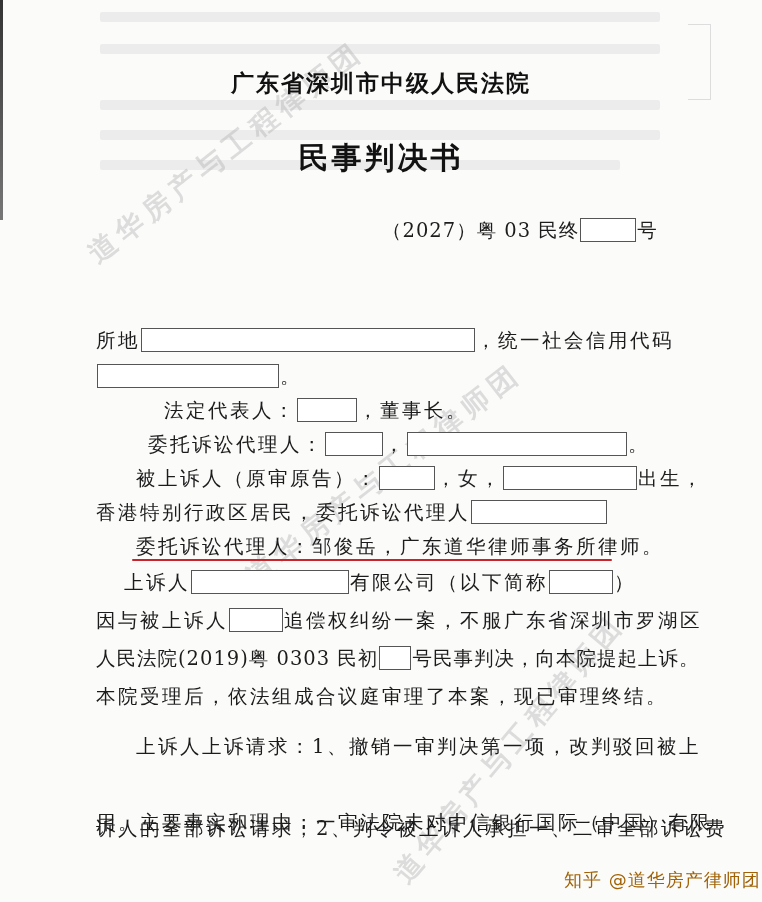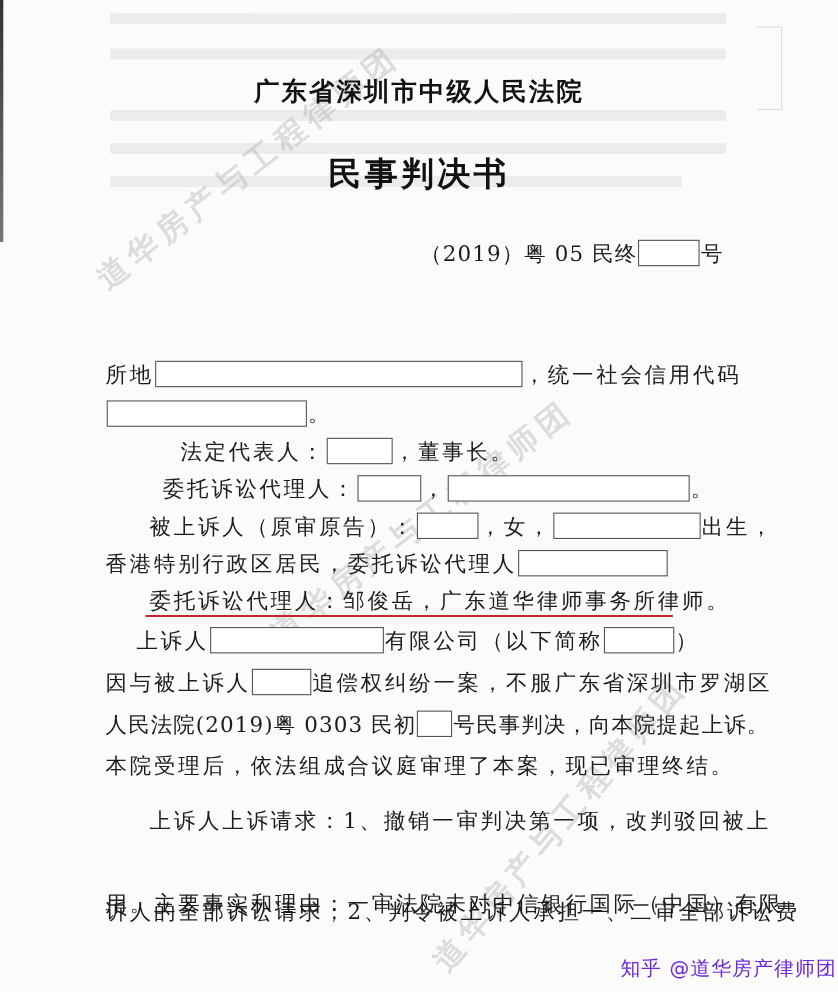--- a/index.html
+++ b/index.html
@@ -41,21 +41,21 @@
     display: inline-block; vertical-align: middle; height: 22px;
     border: 1.3px solid #555; background: #fff; margin: 0 1px;
     position: relative; top: -2px;
   }
   .hl-underline {
     position: absolute; left: 132px; top: 559px; width: 480px; height: 2px;
     background: #c8242b; border-radius: 1px;
   }
   .footer-tag {
     position: absolute; left: 564px; top: 868px;
-    font-family: "DejaVu Sans", sans-serif; font-size: 18px; color: #6d28d9;
+    font-family: "DejaVu Sans", sans-serif; font-size: 18px; color: #a16207;
     letter-spacing: 1px;
   }
 </style>
 </head>
 <body>
 
 <div class="page">
   <div class="edge-left"></div>
   <div class="bleed-box"></div>
 
@@ -66,21 +66,21 @@
   <div class="bleed-line" style="top:160px;width:520px;"></div>
 
   <div class="watermark" style="left:92px;top:238px;transform:rotate(-38deg);">道华房产与工程律师团</div>
   <div class="watermark" style="left:250px;top:560px;transform:rotate(-38deg);">道华房产与工程律师团</div>
   <div class="watermark" style="left:400px;top:860px;transform:rotate(-50deg);">道华房产与工程律师团</div>
 
   <div class="title t1">广东省深圳市中级人民法院</div>
   <div class="title t2">民事判决书</div>
 
   <div class="line" style="left:382px;top:218px;letter-spacing:1px;">
-    <span>（2019）粤 05 民终</span><span class="box" style="width:54px;"></span><span>号</span>
+    <span>（2027）粤 03 民终</span><span class="box" style="width:54px;"></span><span>号</span>
   </div>
 
   <div class="line" style="left:96px;top:328px;">
     <span>所地</span><span class="box" style="width:332px;"></span><span>，统一社会信用代码</span>
   </div>
   <div class="line" style="left:96px;top:364px;">
     <span class="box" style="width:180px;"></span><span>。</span>
   </div>
 
   <div class="line" style="left:136px;top:398px;margin-left:28px;">

